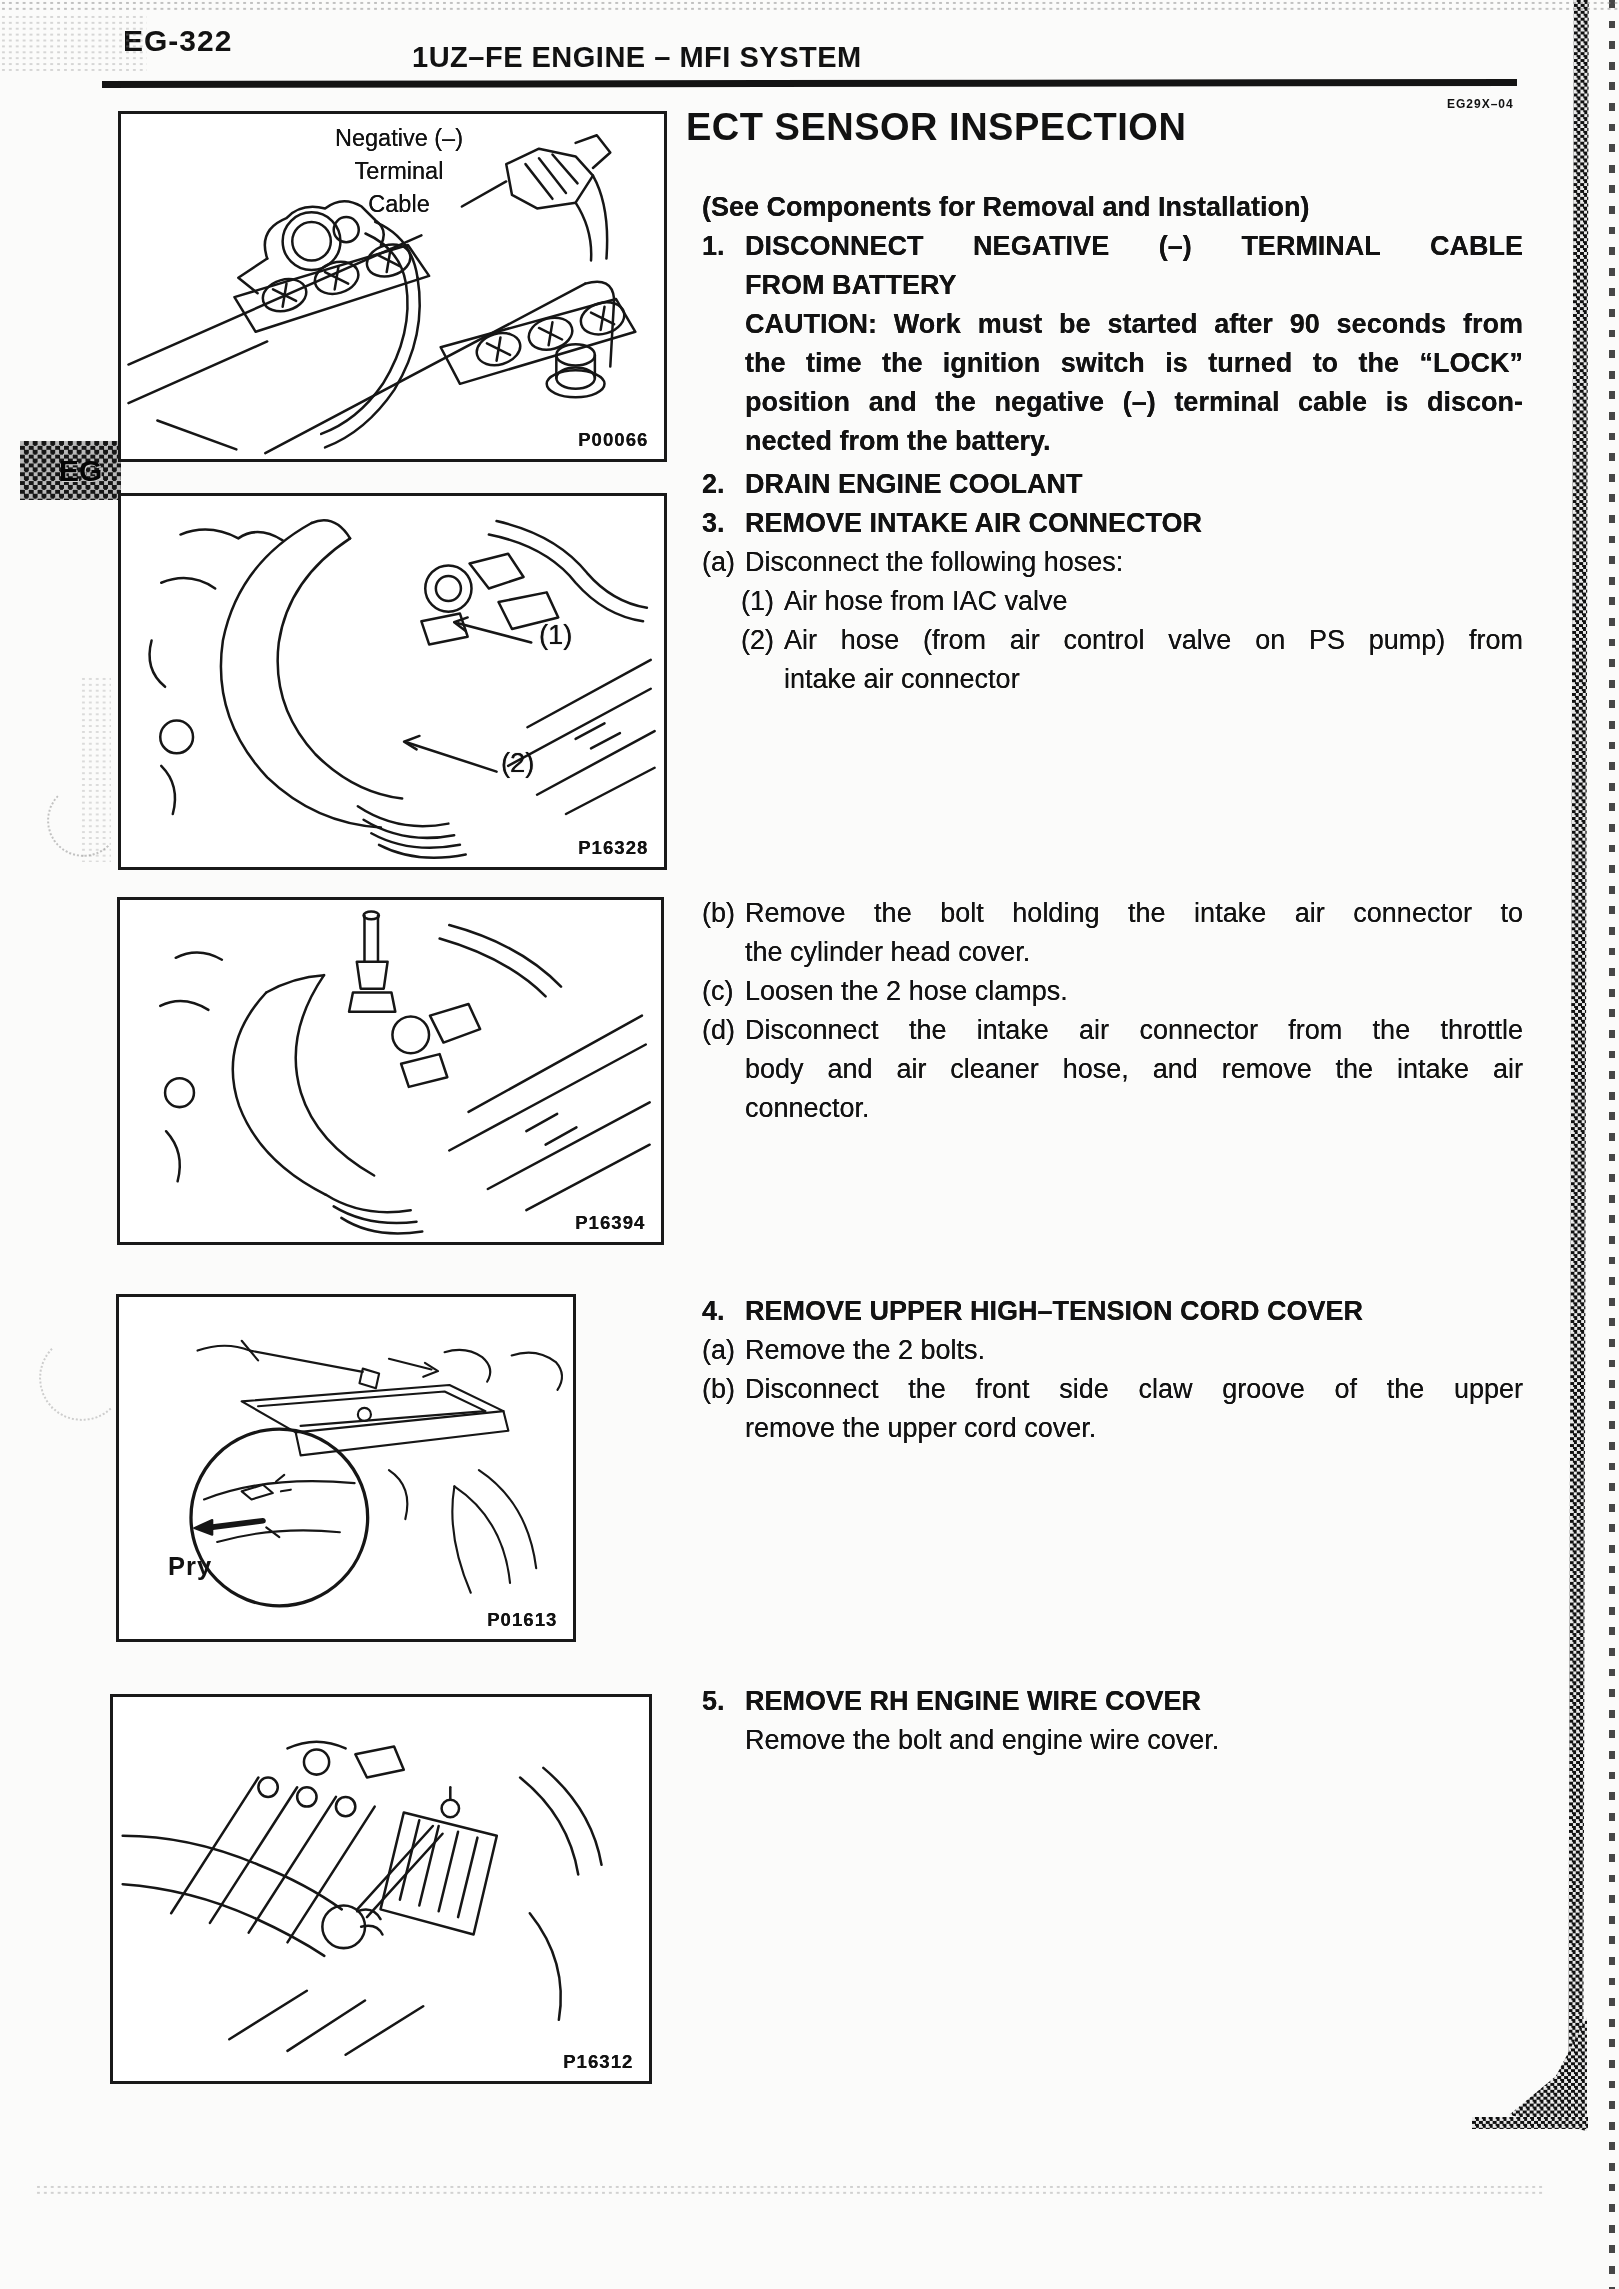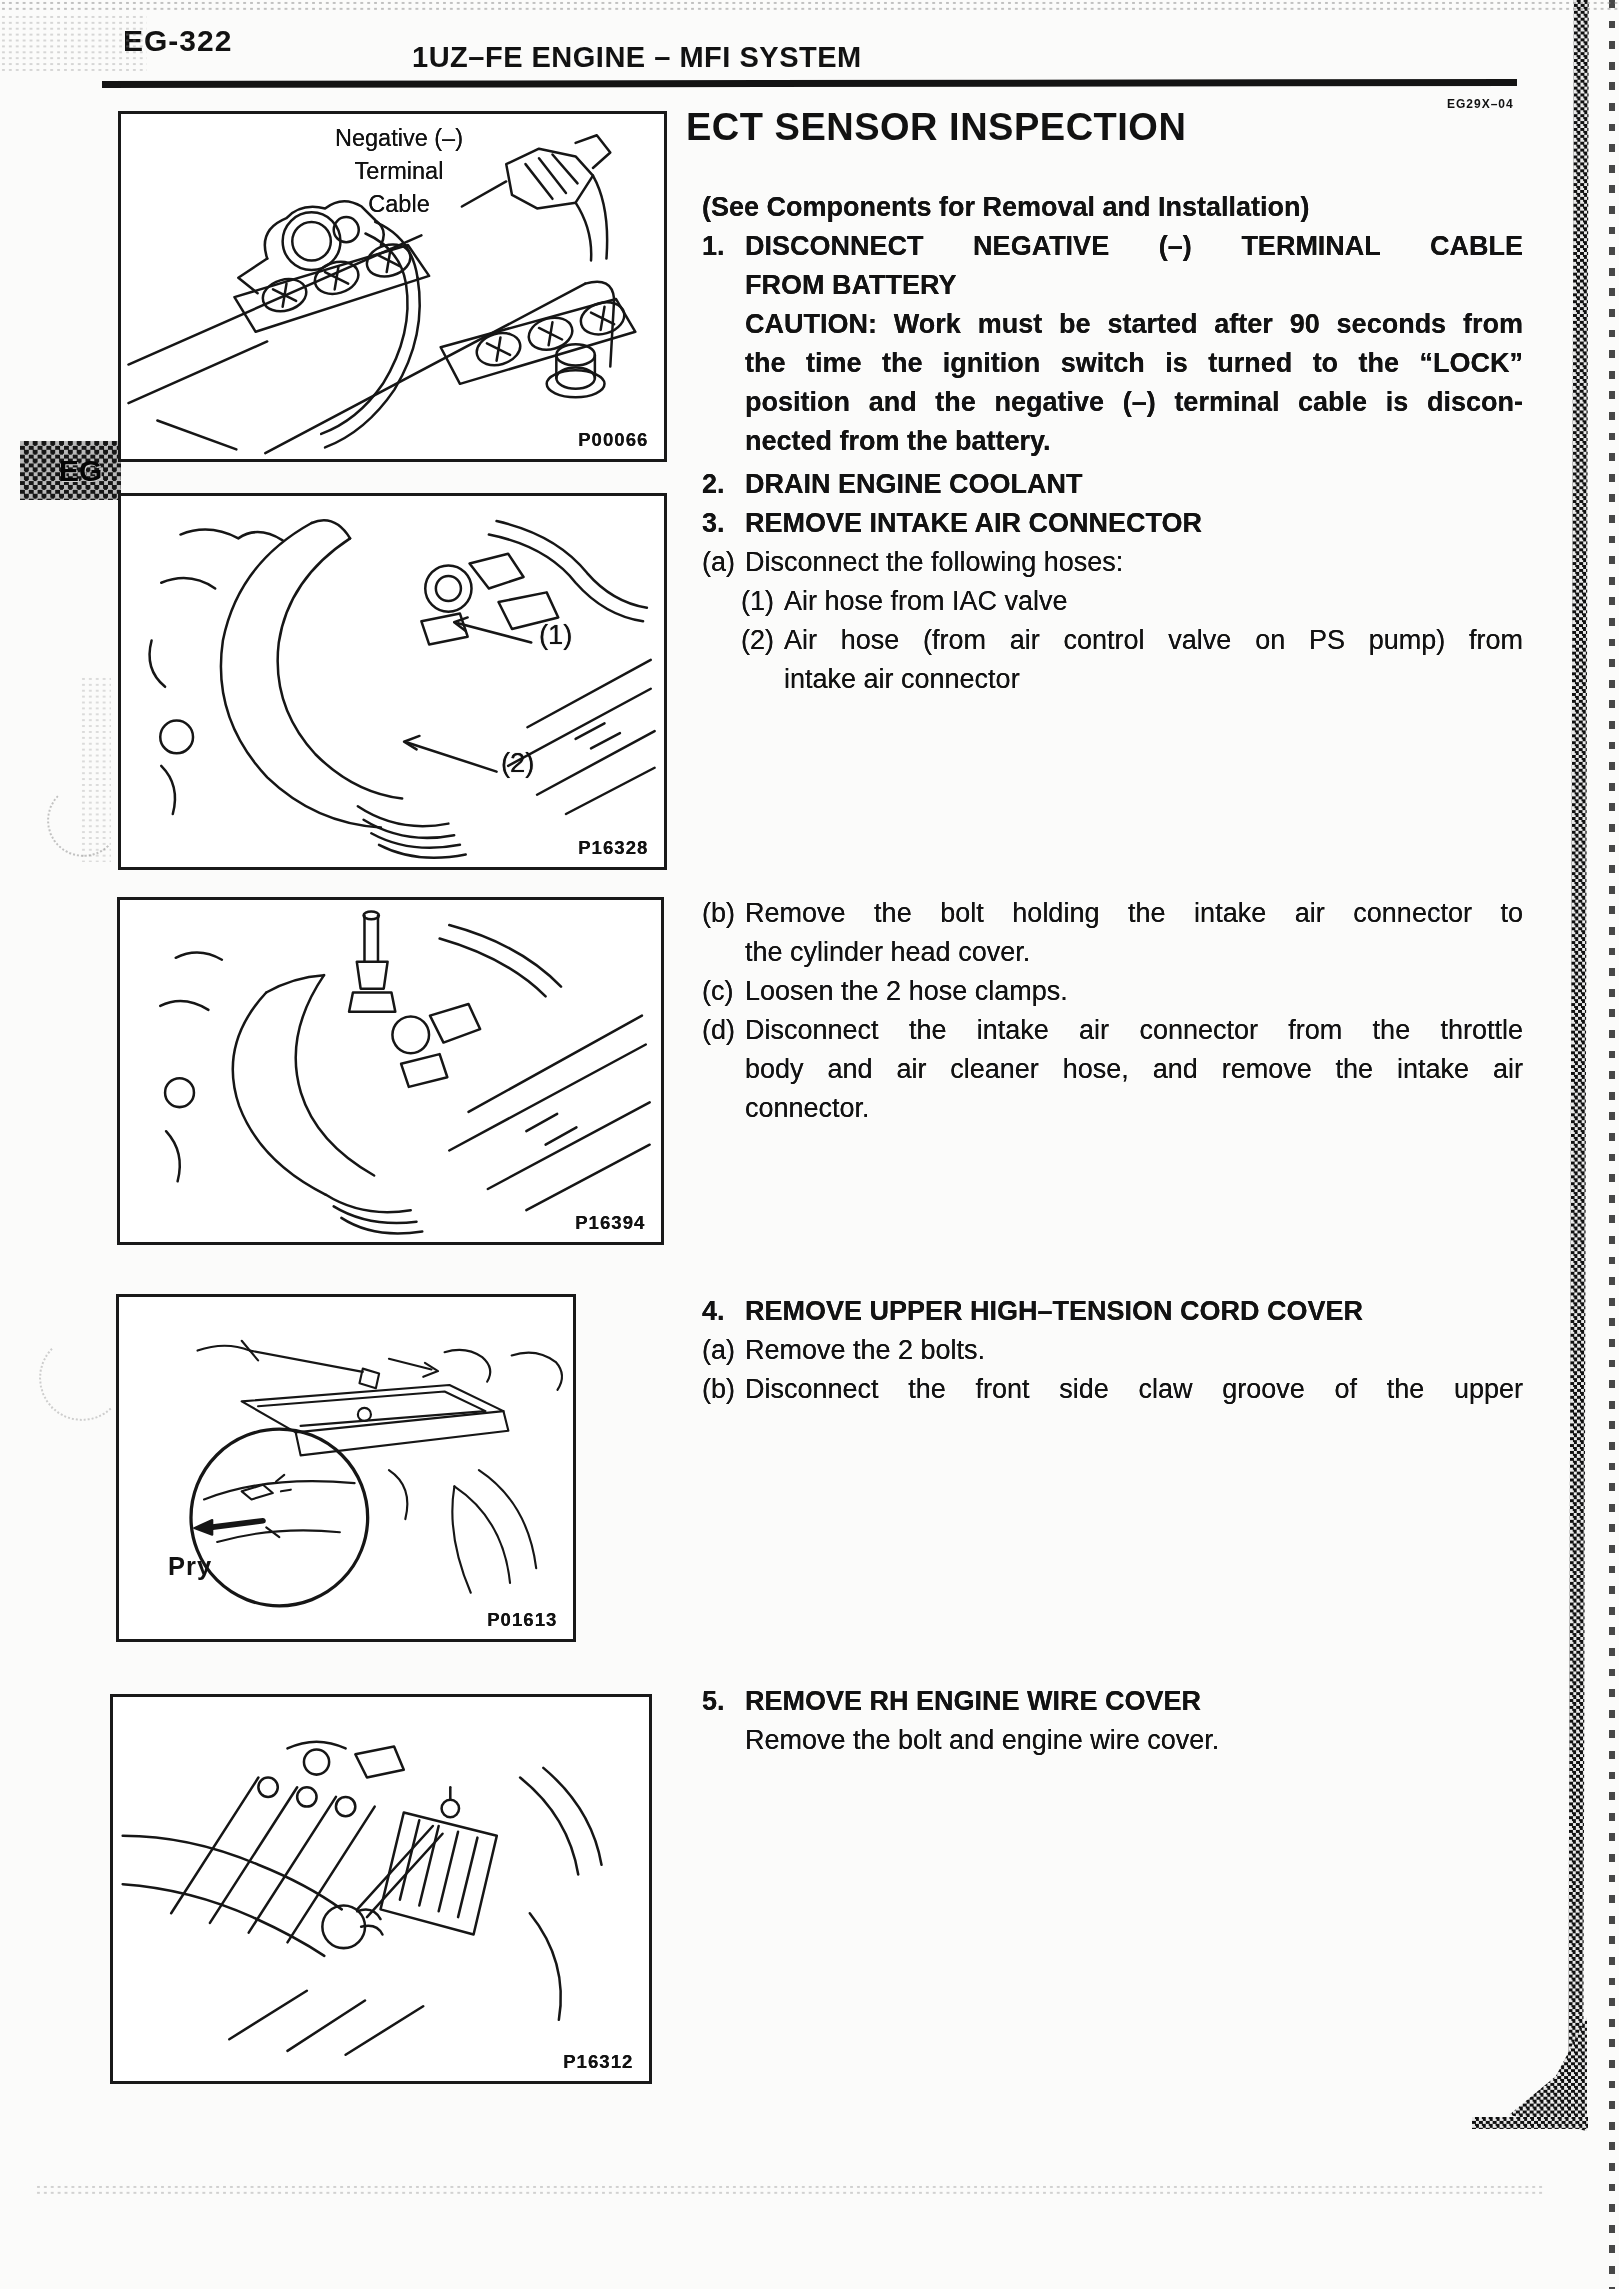--- a/index.html
+++ b/index.html
@@ -360,20 +360,24 @@
       <span class="tx">REMOVE UPPER HIGH–TENSION CORD COVER</span>
     </div>
     <div class="row step">
       <span class="mk">(a)</span>
       <span class="tx">Remove the 2 bolts.</span>
     </div>
     <div class="row step just">
       <span class="mk">(b)</span>
       <span class="tx">Disconnect the front side claw groove of the upper</span>
     </div>
+    <div class="row c">
+
+      <span class="tx">remove the upper cord cover.</span>
+    </div>
   </div>
 <div class="abs tsec" id="sec-5">
 
 <div class="row step bold">
       <span class="mk">5.</span>
       <span class="tx">REMOVE RH ENGINE WIRE COVER</span>
     </div>
     <div class="row c">
 
       <span class="tx">Remove the bolt and engine wire cover.</span>

